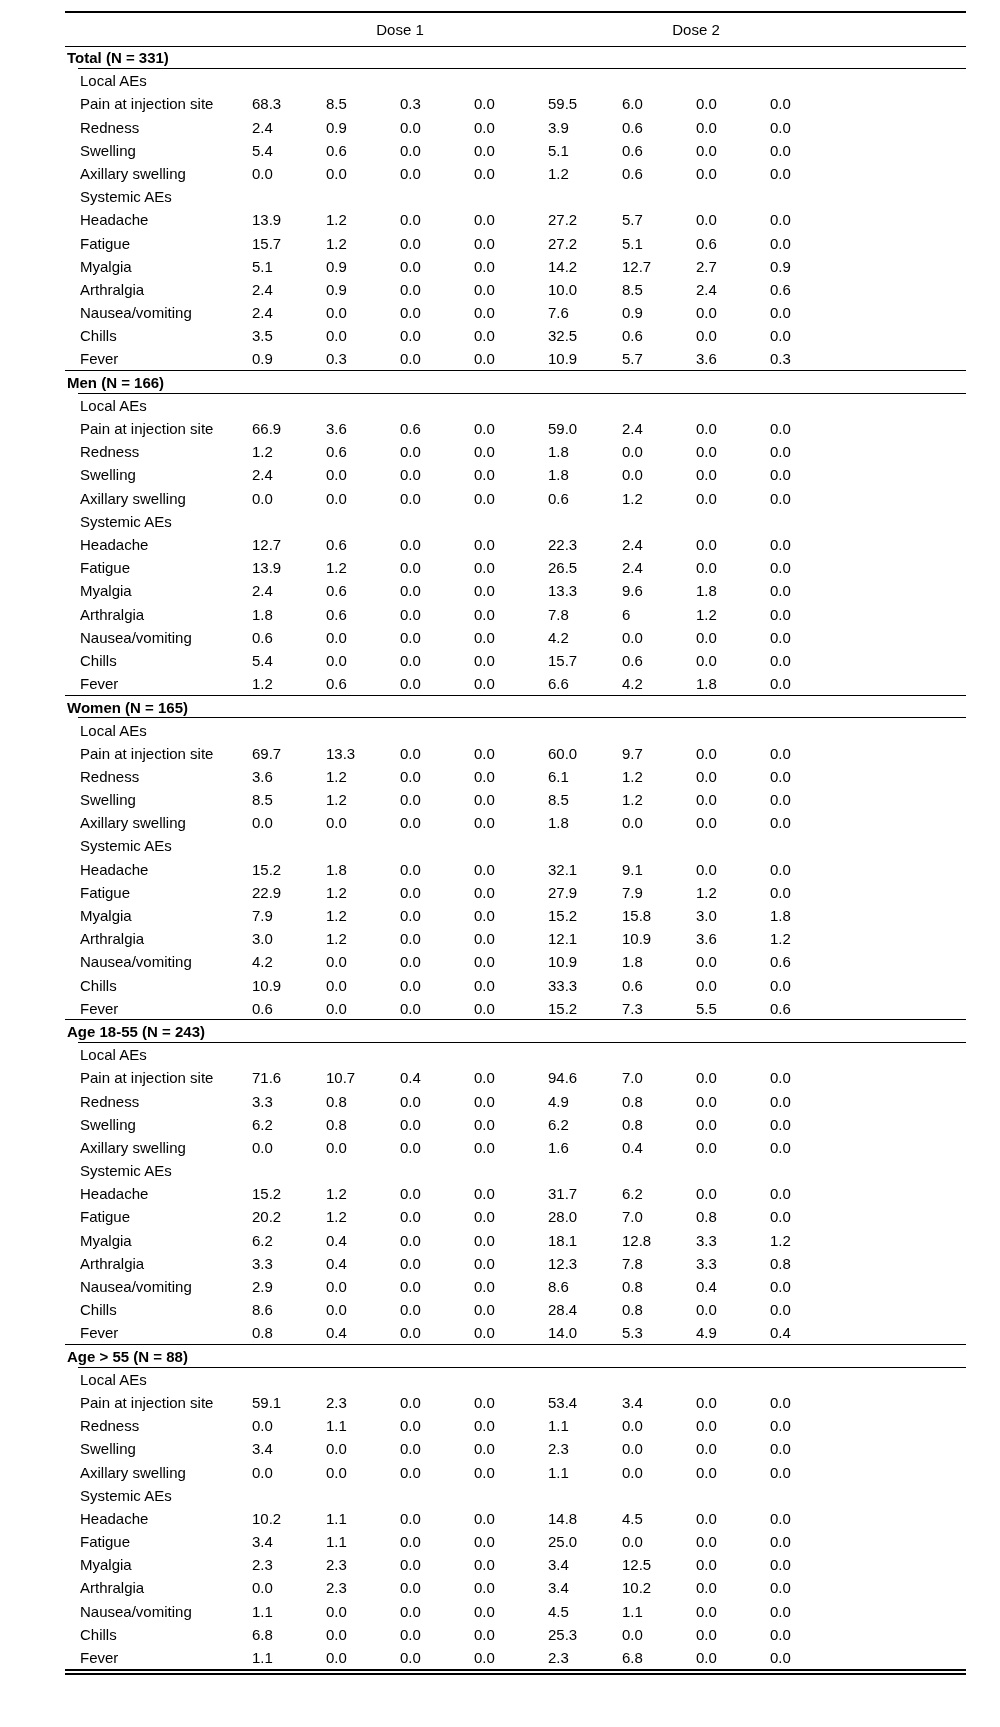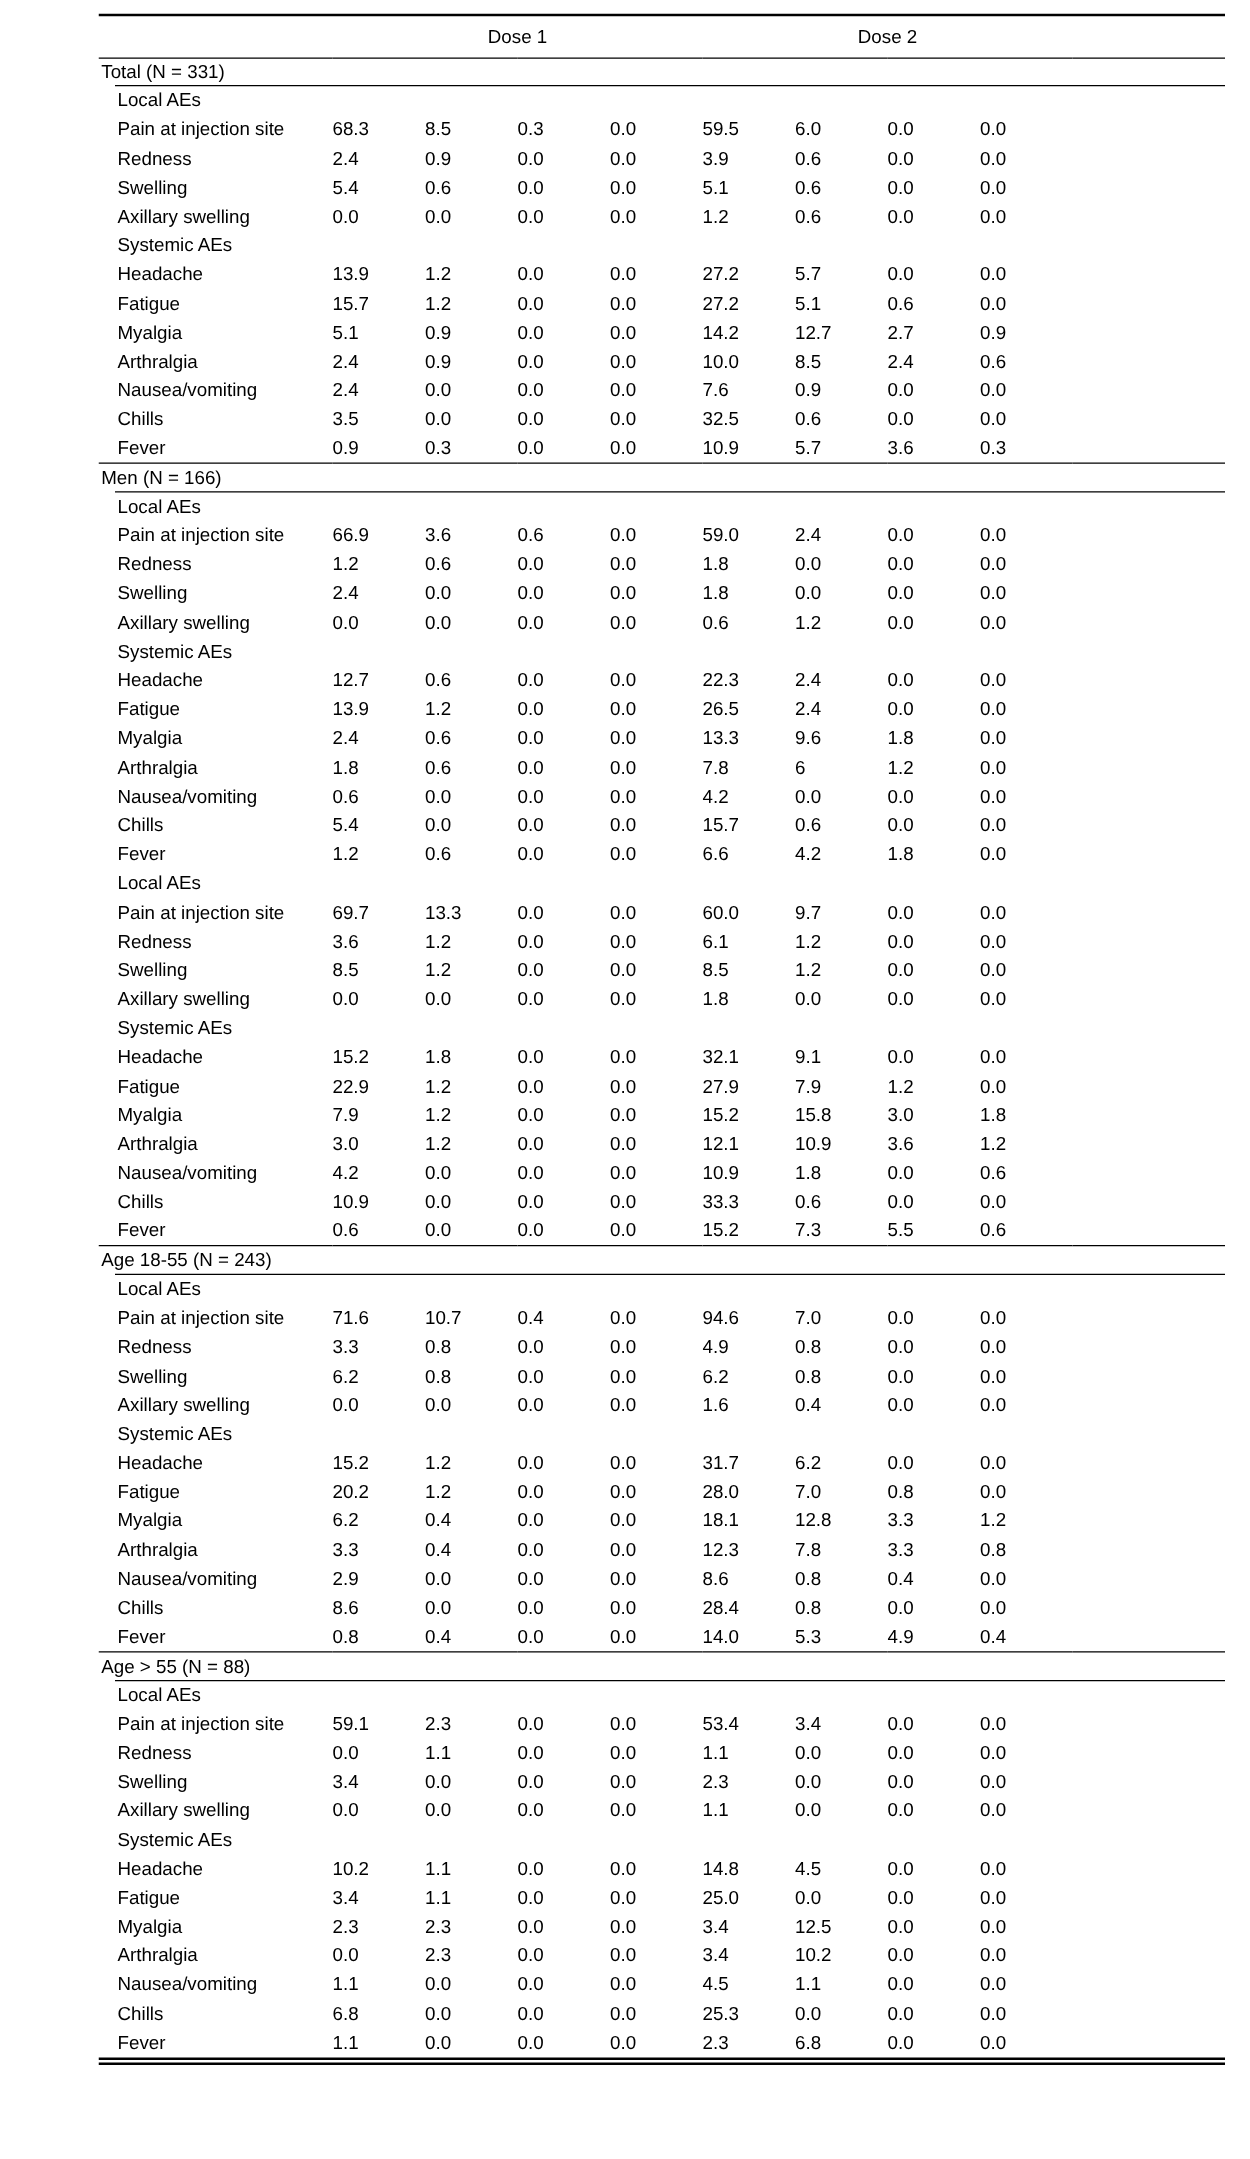--- a/index.html
+++ b/index.html
@@ -12,21 +12,20 @@
     font-family: "Liberation Sans", "DejaVu Sans", sans-serif;
     position: relative;
   }
   .table-wrap {
     position: absolute;
     left: 65px;
     top: 11px;
     width: 901px;
     border-top: 2px solid #000;
     border-bottom: 6px double #000;
-    margin-left: 14px;
   }
   table {
     border-collapse: collapse;
     width: 100%;
     font-size: 15px;
     color: #000;
   }
   col.col-stub { width: 187px; }
   col.col-data { width: 74px; }
   col.col-fill { width: 122px; }
@@ -36,21 +35,21 @@
     text-align: left;
     vertical-align: middle;
     height: 23.2px;
     white-space: nowrap;
   }
   .dose-row th { height: 33px; text-align: center; }
   .dose-row th.stub-head { border-bottom: 1.5px solid #000; }
   .dose-row th.fill, .grade-row th.fill { text-align: left; }
   .grade-row th { height: 31px; border-bottom: 1.5px solid #000; }
   tr.section-row td {
-    font-weight: normal;
+    font-weight: bold;
     border-top: 1.5px solid #000;
     position: relative;
     padding-left: 2px;
   }
   tr.section-row td::after {
     content: "";
     position: absolute;
     left: 13px;
     right: 0;
     bottom: 0;
@@ -359,20 +358,23 @@
           <td>1.2</td>
           <td>0.6</td>
           <td>0.0</td>
           <td>0.0</td>
           <td>6.6</td>
           <td>4.2</td>
           <td>1.8</td>
           <td>0.0</td>
           <td class="fill"></td>
         </tr>
+        <tr class="section-row">
+          <td colspan="10">Women (N = 165)</td>
+        </tr>
         <tr class="group-row">
           <td class="indent" colspan="10">Local AEs</td>
         </tr>
         <tr class="data-row">
           <td class="indent">Pain at injection site</td>
           <td>69.7</td>
           <td>13.3</td>
           <td>0.0</td>
           <td>0.0</td>
           <td>60.0</td>

